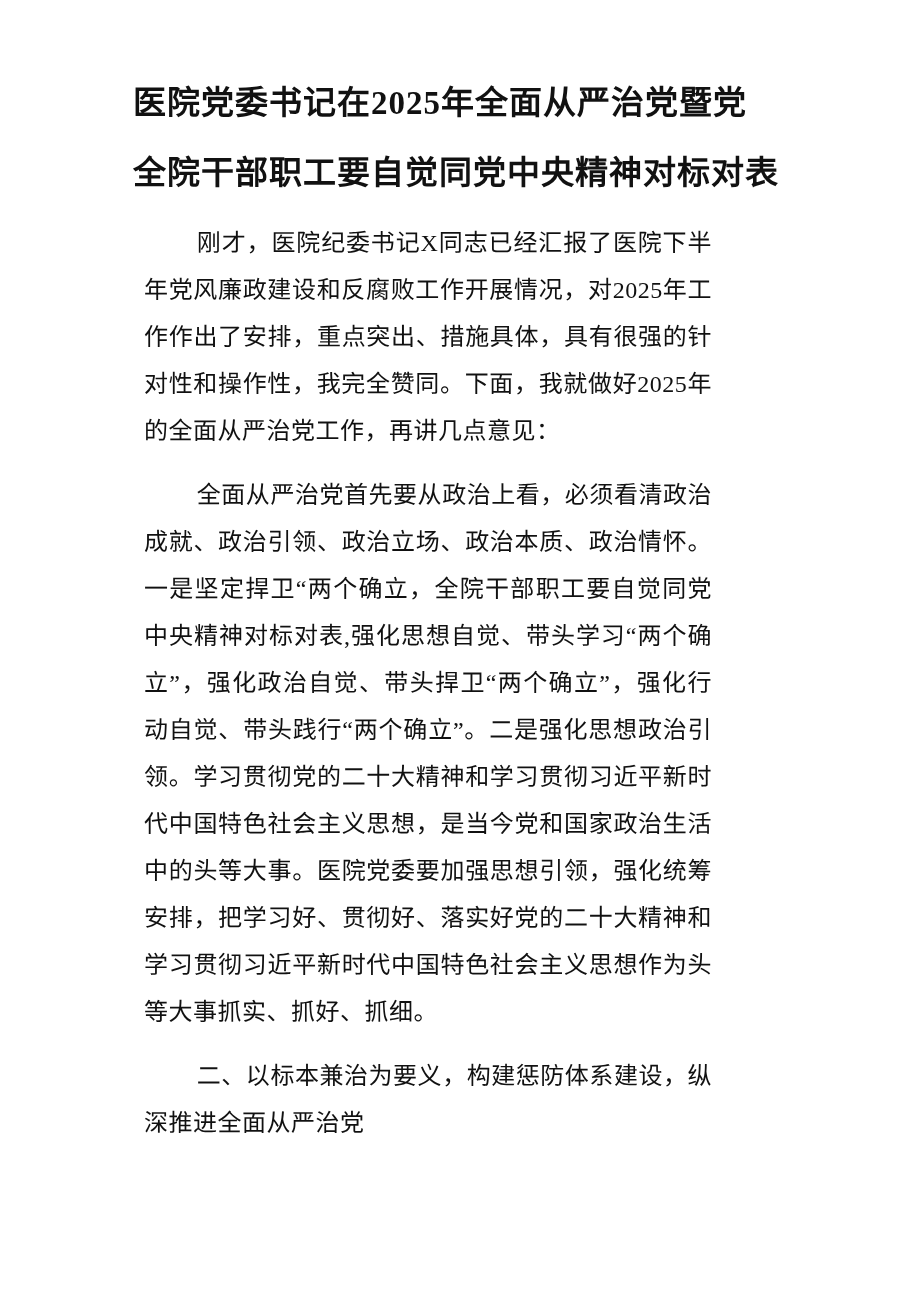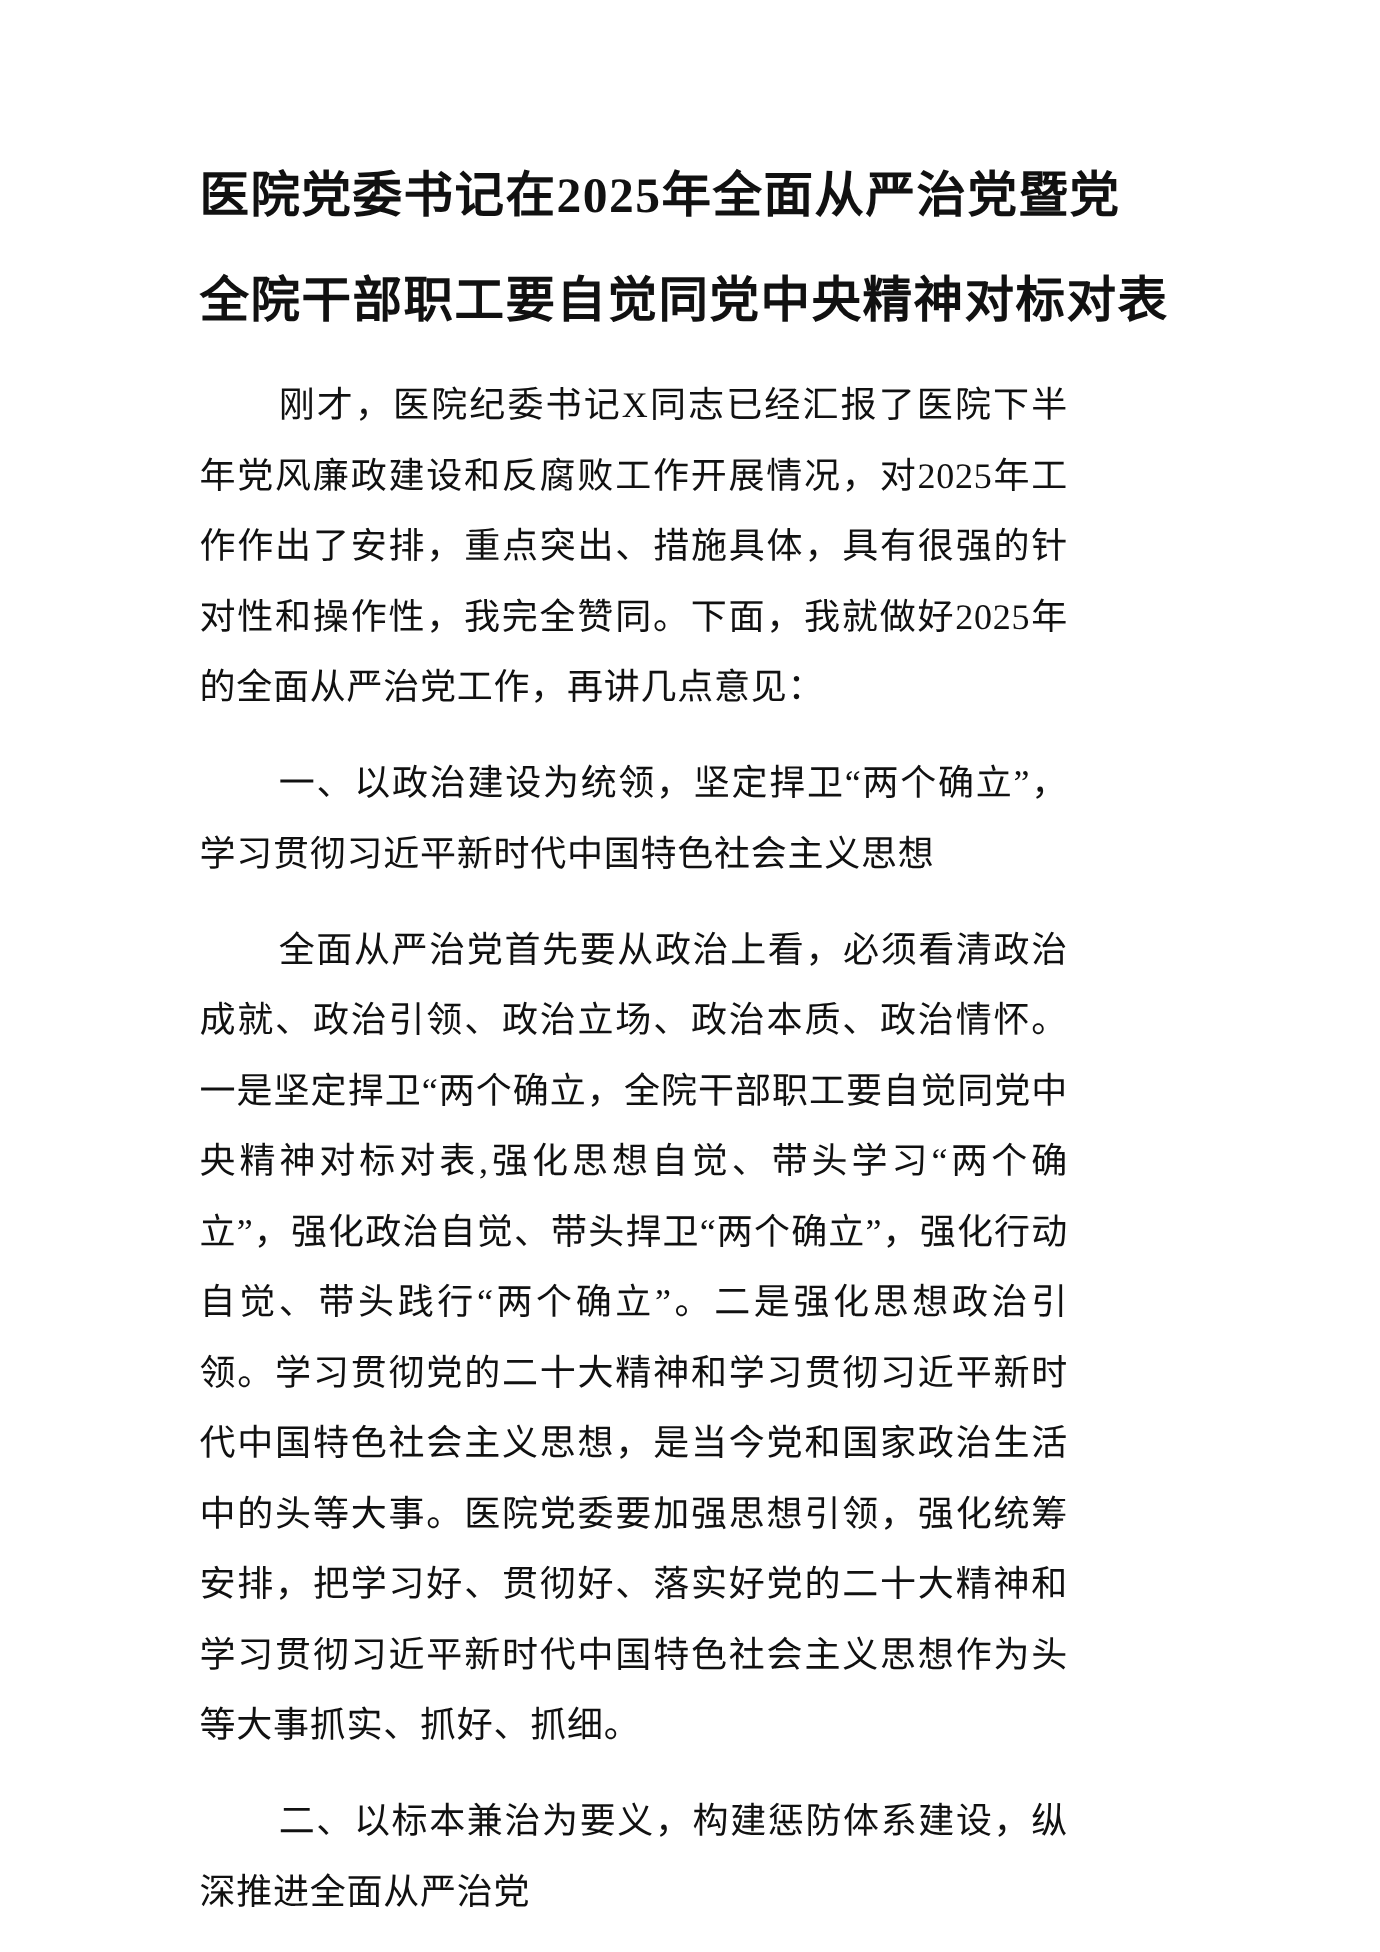--- a/index.html
+++ b/index.html
@@ -11,37 +11,37 @@
     width: 920px;
     height: 1301px;
     overflow: hidden;
     font-family: "Liberation Serif", "DejaVu Serif", serif;
     color: #111111;
   }
   .page {
     box-sizing: border-box;
     width: 844px;
     height: 1301px;
-    padding: 96px 132px 40px 133px;
+    padding: 68px 132px 40px 133px;
     background: #ffffff;
   }
   .doc-title {
     margin: 0 0 12px 0;
     font-size: 33px;
     font-weight: 700;
     line-height: 70px;
     text-align: center;
     letter-spacing: 1px;
   }
   .doc-title .title-line {
     display: block;
     white-space: nowrap;
   }
   .para {
-    margin: 0 0 17px 0;
+    margin: 0 0 17px 11px;
     font-size: 24px;
     line-height: 47px;
     text-align: justify;
     text-indent: 2.2em;
     letter-spacing: 0.5px;
     word-break: break-all;
   }
   .para:last-child {
     margin-bottom: 0;
   }
@@ -51,19 +51,18 @@
 
 <div class="page">
 
   <h1 class="doc-title">
     <span class="title-line">医院党委书记在2025年全面从严治党暨党</span>
     <span class="title-line">全院干部职工要自觉同党中央精神对标对表</span>
   </h1>
 
   <p class="para">刚才，医院纪委书记X同志已经汇报了医院下半年党风廉政建设和反腐败工作开展情况，对2025年工作作出了安排，重点突出、措施具体，具有很强的针对性和操作性，我完全赞同。下面，我就做好2025年的全面从严治党工作，再讲几点意见：</p>
 
-  <p class="para">一、以政治建设为统领，坚定捍卫“两个确立”，学习贯彻习近平新时代中国特色社会主义思想</p>
 
   <p class="para">全面从严治党首先要从政治上看，必须看清政治成就、政治引领、政治立场、政治本质、政治情怀。一是坚定捍卫“两个确立，全院干部职工要自觉同党中央精神对标对表,强化思想自觉、带头学习“两个确立”，强化政治自觉、带头捍卫“两个确立”，强化行动自觉、带头践行“两个确立”。二是强化思想政治引领。学习贯彻党的二十大精神和学习贯彻习近平新时代中国特色社会主义思想，是当今党和国家政治生活中的头等大事。医院党委要加强思想引领，强化统筹安排，把学习好、贯彻好、落实好党的二十大精神和学习贯彻习近平新时代中国特色社会主义思想作为头等大事抓实、抓好、抓细。</p>
 
   <p class="para">二、以标本兼治为要义，构建惩防体系建设，纵深推进全面从严治党</p>
 
 </div>
 
 </body></html>

